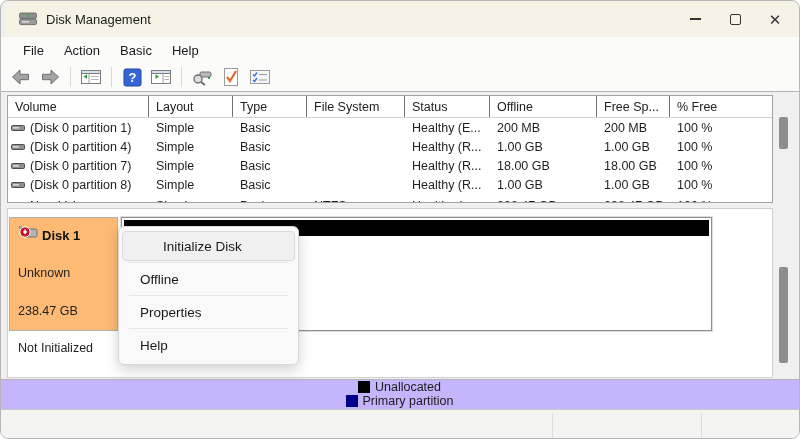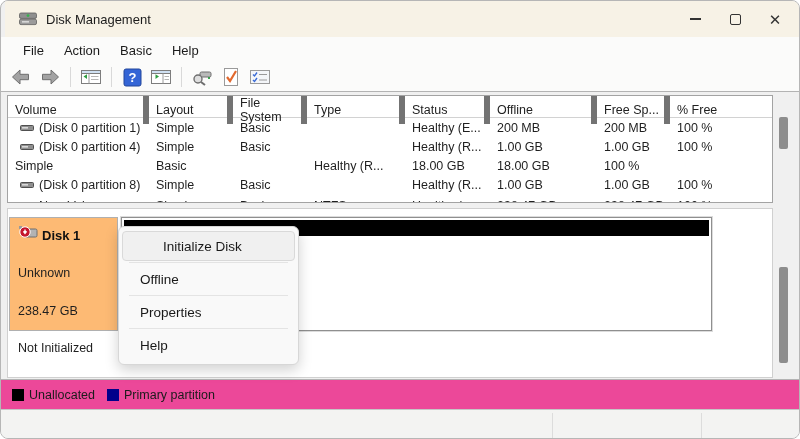--- a/index.html
+++ b/index.html
@@ -26,25 +26,25 @@
   .toolbar{position:absolute;left:0;top:62px;width:100%;height:29px;background:#fbfbfa;
     border-bottom:1px solid #b3b3b3;display:flex;align-items:center;padding-left:8px;gap:5px;}
   .tb-btn{width:24px;height:22px;display:flex;align-items:center;justify-content:center;}
   .tb-sep{width:1px;height:20px;background:#d9d9d9;margin:0 3px;}
   
   .list-panel{position:absolute;left:6px;top:94px;width:766px;height:108px;background:#ffffff;
     border:1px solid #a3a3a3;overflow:hidden;}
   .grid-row{display:grid;grid-template-columns:141px 84px 74px 98px 85px 107px 73px 1fr;}
   .list-header{height:22px;border-bottom:1px solid #d2d2d2;background:#ffffff;}
   .hcell{font-size:12.5px;color:#222;display:flex;align-items:center;padding-left:7px;
-    border-right:6px solid #737373;}
+    border-right:1px solid #737373;}
   .lrow{height:19px;}
   .cell{font-size:12.5px;color:#1f1f1f;display:flex;align-items:center;padding-left:7px;
     white-space:nowrap;overflow:hidden;}
-  .cell.vol{padding-left:12px;text-align:right;}
+  .cell.vol{padding-left:3px;text-align:right;}
   .vol-icon{display:flex;margin-right:5px;}
   
   .vscroll{position:absolute;width:17px;background:#f0f0f0;}
   .vthumb{position:absolute;left:4px;width:9px;background:#8d8d8d;border-radius:2px;}
   
   .bottom-pane{position:absolute;left:6px;top:207px;width:766px;height:170px;background:#ffffff;
     border:1px solid #d0d0d0;}
   .disk-label-box{position:absolute;left:8px;top:216px;width:109px;height:114px;background:#fdba74;
     border:1px solid #b0b0b0;padding:7px 0 0 8px;}
   .disk-name-row{display:flex;align-items:center;gap:4px;}
@@ -55,23 +55,23 @@
   .region-band{width:100%;height:16px;}
   .region-body{width:100%;height:90px;background:#ffffff;}
   
   .context-menu{position:absolute;left:117px;top:225px;width:181px;background:#f9f9f9;
     border:1px solid #d7d7d7;border-radius:6px;box-shadow:0 5px 14px rgba(0,0,0,0.18);
     padding:4px 0;z-index:10;}
   .cm-item{height:30px;display:flex;align-items:center;padding-left:18px;font-size:13.5px;color:#191919;margin:0 3px;}
   .cm-item.highlight{background:#f0f0f0;border:1px solid #d9d9d9;border-radius:4px;padding-left:40px;}
   .cm-sep{height:1px;background:#e4e4e4;margin:1px 10px;}
   
-  .legend-bar{position:absolute;left:0;top:378px;width:100%;height:31px;background:#ec4899;
+  .legend-bar{position:absolute;left:0;top:378px;width:100%;height:31px;background:#c4b5fd;
     border-top:1px solid #b3b3b3;border-bottom:1px solid #c6c6c6;
-    display:flex;align-items:center;padding-left:11px;}
+    display:flex;align-items:center;padding-left:11px;flex-direction:column;}
   .legend-item{display:flex;align-items:center;margin-right:12px;}
   .legend-swatch{width:12px;height:12px;margin-right:5px;}
   .legend-label{font-size:12.5px;color:#1b1b1b;}
   
   .status-bar{position:absolute;left:0;top:409px;width:100%;height:30px;background:#f3f3f2;}
   .sb-div{position:absolute;top:3px;bottom:2px;width:1px;background:#dcdcdc;}
 </style>
 </head>
 <body>
 
@@ -169,22 +169,22 @@
         <line x1="10" y1="6.5" x2="18" y2="6.5" stroke="#9a9a9a"></line>
         <line x1="10" y1="12" x2="18" y2="12" stroke="#9a9a9a"></line>
       </svg>
     </div>
   </div>
 
   <div class="list-panel">
     <div class="grid-row list-header">
       <div class="hcell">Volume</div>
       <div class="hcell">Layout</div>
+      <div class="hcell">Type</div>
       <div class="hcell">File System</div>
-      <div class="hcell">Type</div>
       <div class="hcell">Status</div>
       <div class="hcell">Offline</div>
       <div class="hcell">Free Sp...</div>
       <div class="hcell" style="border-right:none;">% Free</div>
     </div>
 
     <div class="grid-row lrow">
       <div class="cell vol">
           <span class="vol-icon">
             <svg width="14" height="10">
@@ -216,20 +216,29 @@
       <div class="cell">Simple</div>
       <div class="cell">Basic</div>
       <div class="cell"></div>
       <div class="cell">Healthy (R...</div>
       <div class="cell">1.00 GB</div>
       <div class="cell">1.00 GB</div>
       <div class="cell">100 %</div>
     </div>
 
     <div class="grid-row lrow">
+      <div class="cell vol">
+          <span class="vol-icon">
+            <svg width="14" height="10">
+              <rect x="0.5" y="2.5" width="13" height="5" rx="1" fill="#8f8f8f" stroke="#4f4f4f"></rect>
+              <rect x="2" y="4" width="6" height="1.6" fill="#d9d9d9"></rect>
+            </svg>
+          </span>
+          <span>(Disk 0 partition 7)</span>
+        </div>
       <div class="cell">Simple</div>
       <div class="cell">Basic</div>
       <div class="cell"></div>
       <div class="cell">Healthy (R...</div>
       <div class="cell">18.00 GB</div>
       <div class="cell">18.00 GB</div>
       <div class="cell">100 %</div>
     </div>
 
     <div class="grid-row lrow">

